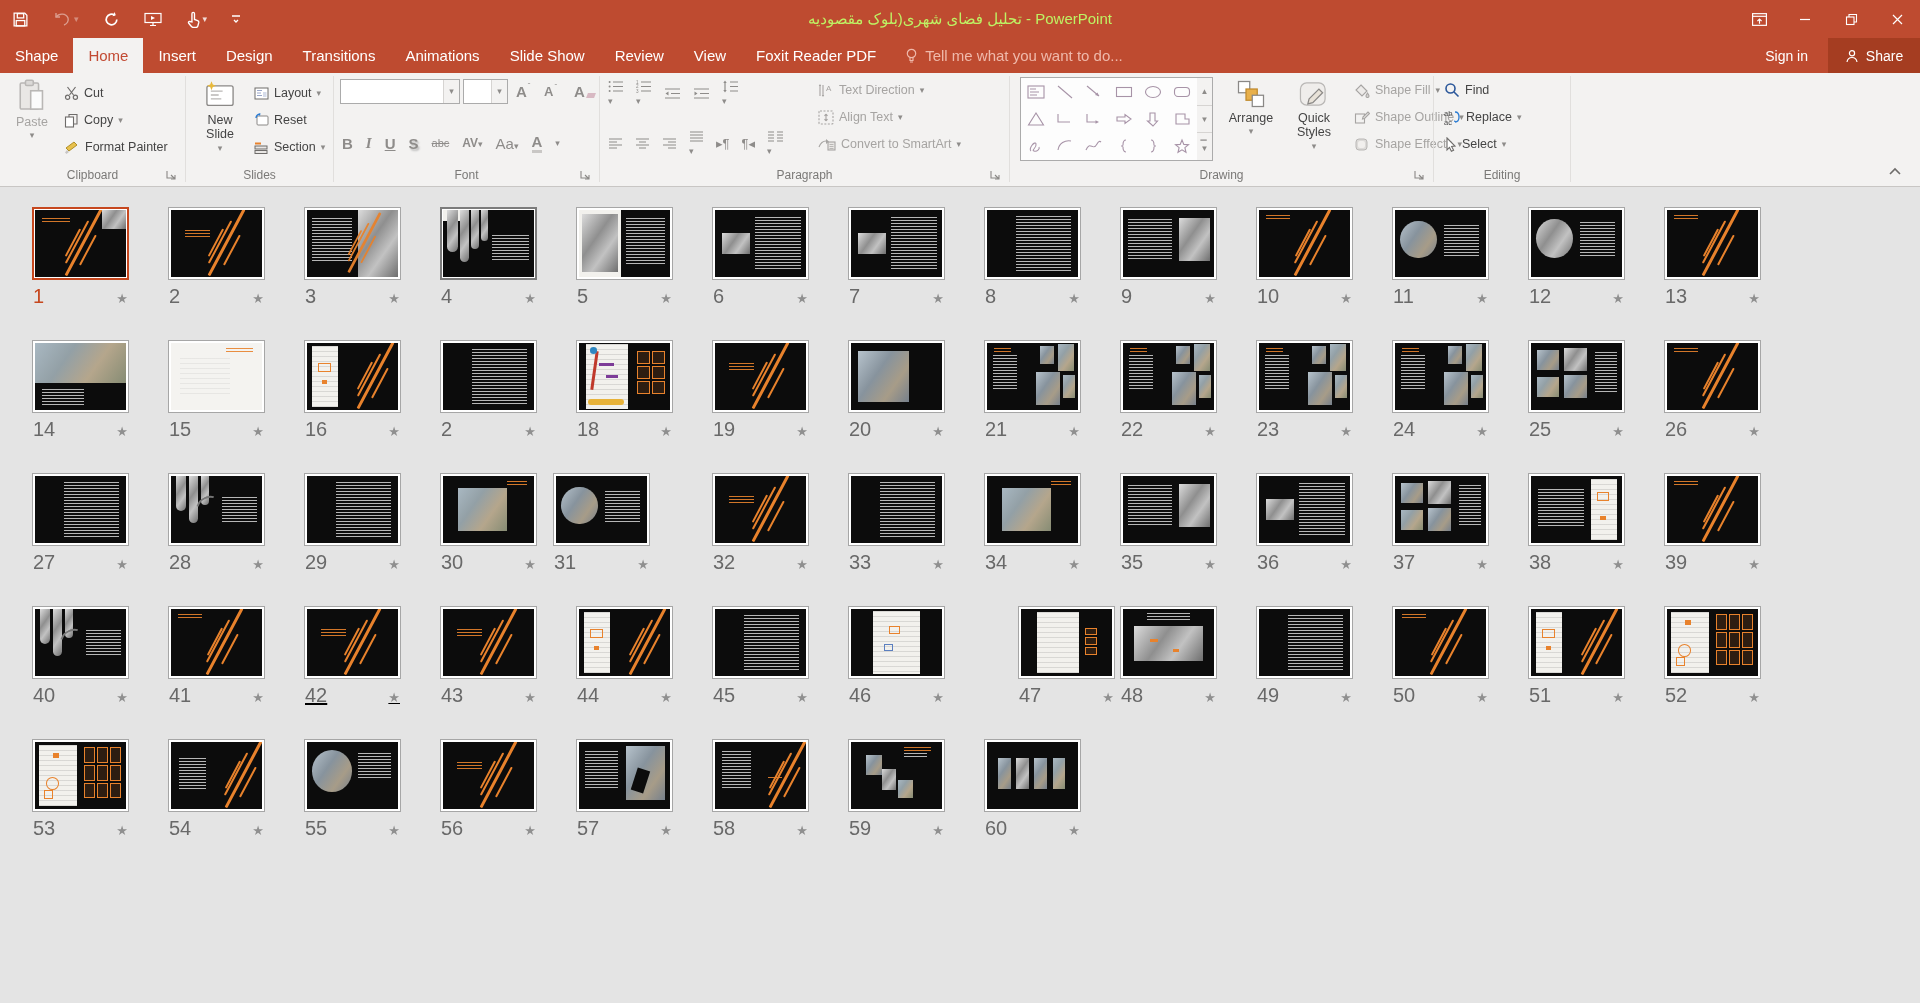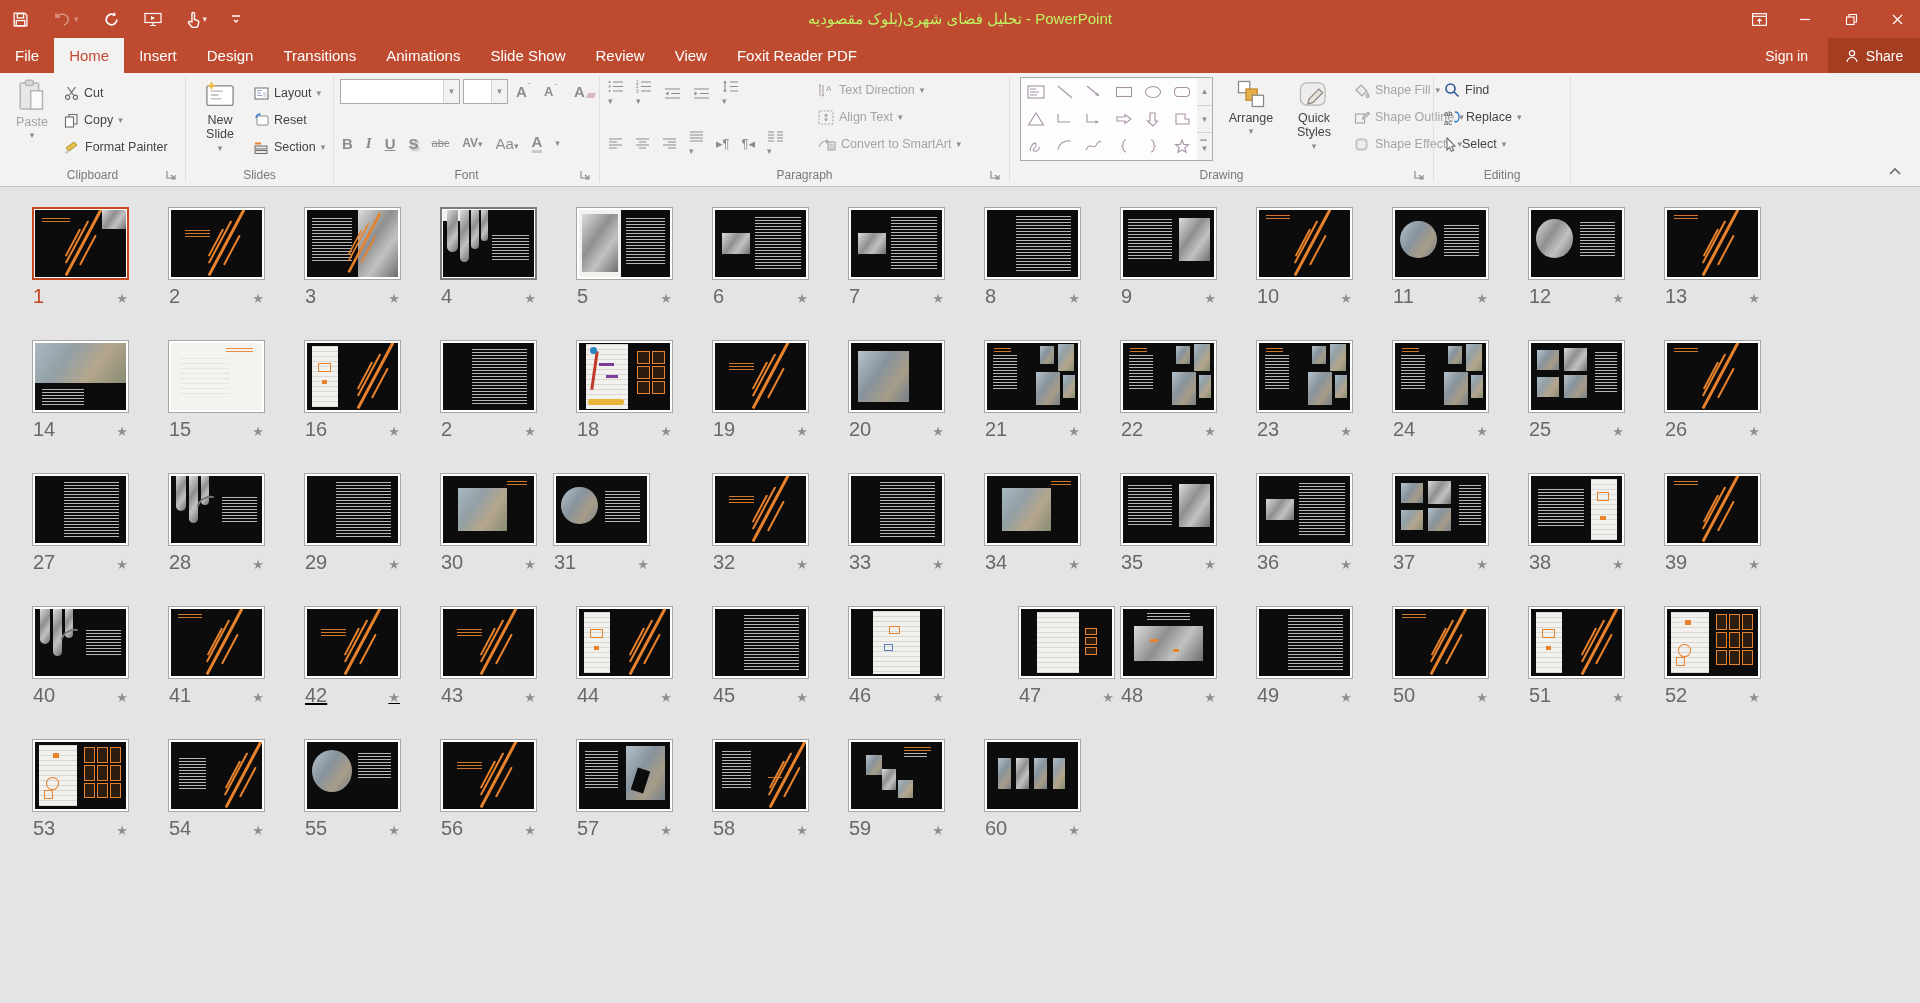--- a/index.html
+++ b/index.html
@@ -144,30 +144,39 @@
       </span>
       <span class="wbtn">
         <svg width="13" height="13" viewBox="0 0 13 13" stroke="#fff" stroke-width="1.2">
             <path d="M2 2l9 9M11 2l-9 9"></path>
           </svg>
       </span>
     </div>
   </div>
 
   <div class="tabrow" id="tabrow">
-      <div class="tab">File</div>
+      <div class="tab">Shape</div>
       <div class="tab active">Home</div>
       <div class="tab">Insert</div>
       <div class="tab">Design</div>
       <div class="tab">Transitions</div>
       <div class="tab">Animations</div>
       <div class="tab">Slide Show</div>
       <div class="tab">Review</div>
       <div class="tab">View</div>
       <div class="tab">Foxit Reader PDF</div>
+      <div class="tellme">
+        <span>
+          <svg width="13" height="16" viewBox="0 0 13 16" fill="none" stroke="#EFB9AB" stroke-width="1.2">
+            <circle cx="6.5" cy="5.5" r="4.2"></circle>
+            <path d="M5 10v2.5h3V10M5 14h3"></path>
+          </svg>
+        </span>
+        <span>Tell me what you want to do...</span>
+      </div>
     </div>
   <div class="signin">
       <span>Sign in</span>
     </div>
   <div class="share">
     <span>
       <svg width="14" height="14" viewBox="0 0 14 14" fill="none" stroke="#fff" stroke-width="1.2">
           <circle cx="7" cy="4.2" r="2.6"></circle>
           <path d="M2 13c.5-3 2.5-4.5 5-4.5S11.5 10 12 13"></path>
         </svg>

